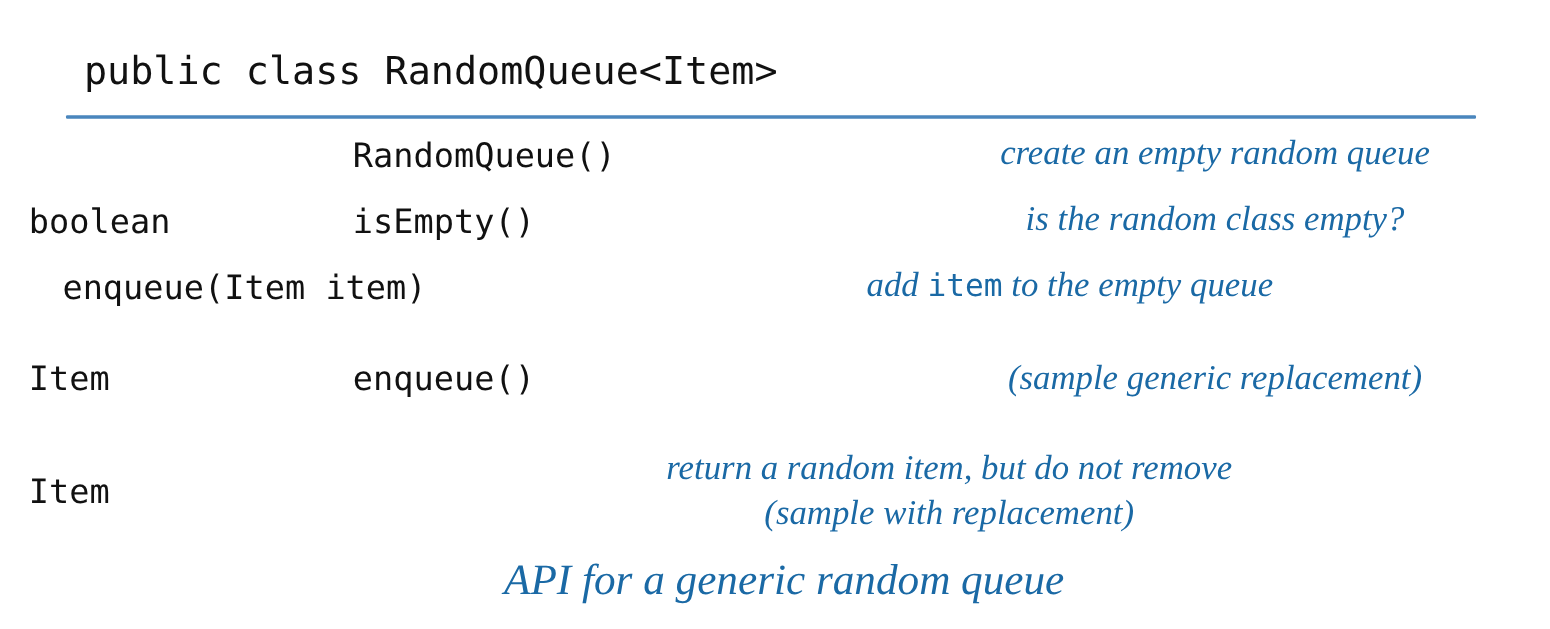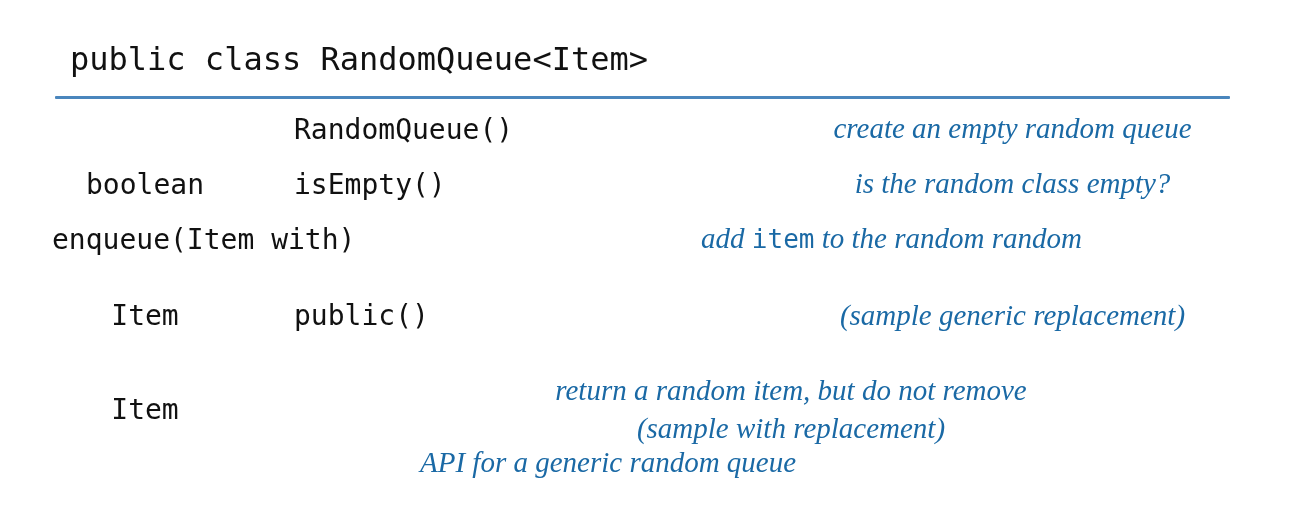--- a/index.html
+++ b/index.html
@@ -45,21 +45,21 @@
     padding-left: 24px;
   }
   .api-row { display: flex; align-items: center; }
   .api-row.h48  { height: 48px; }
   .api-row.h62  { height: 62px; }
   .api-row.h104 { height: 104px; }
   .api-row.h84  { height: 84px; }
   .col-ret {
     width: 242px;
     flex: 0 0 242px;
-    text-align: center;
+    text-align: left;
     font-family: "DejaVu Sans Mono", monospace;
     font-size: 28px;
     color: var(--ink);
     white-space: pre;
   }
   .col-sig {
     flex: 0 0 415px;
     width: 415px;
     margin-left: 28px;
     font-family: "DejaVu Sans Mono", monospace;
@@ -79,24 +79,24 @@
   .inline-code {
     font-family: "DejaVu Sans Mono", monospace;
     font-style: normal;
     font-size: 26px;
     color: var(--blue);
   }
   .desc-line2 { display: block; }
   .caption {
     position: absolute;
     left: 420px;
-    top: 436px;
+    top: 452px;
     font-family: "Liberation Serif", serif;
     font-style: italic;
-    font-size: 29px;
+    font-size: 36px;
     color: var(--blue);
     white-space: pre;
   }
 </style>
 </head>
 <body>
 
 <div class="figure">
 
   <div class="class-decl">public class RandomQueue&lt;Item&gt;</div>
@@ -111,27 +111,27 @@
       <div class="col-desc"><span>create an empty random queue</span><span class="inline-code"></span><span></span><span class="desc-line2"></span></div>
     </div>
 
     <div class="api-row h62">
       <div class="col-ret">boolean</div>
       <div class="col-sig">isEmpty()</div>
       <div class="col-desc"><span>is the random class empty?</span><span class="inline-code"></span><span></span><span class="desc-line2"></span></div>
     </div>
 
     <div class="api-row h48">
-      <div class="col-sig">enqueue(Item with)</div>
-      <div class="col-desc"><span>add </span><span class="inline-code">item</span><span> to the random random</span><span class="desc-line2"></span></div>
+      <div class="col-sig">enqueue(Item item)</div>
+      <div class="col-desc"><span>add </span><span class="inline-code">item</span><span> to the empty queue</span><span class="desc-line2"></span></div>
     </div>
 
     <div class="api-row h104">
       <div class="col-ret">Item</div>
-      <div class="col-sig">public()</div>
+      <div class="col-sig">enqueue()</div>
       <div class="col-desc"><span class="inline-code"></span><span></span><span class="desc-line2">(sample generic replacement)</span></div>
     </div>
 
     <div class="api-row h84">
       <div class="col-ret">Item</div>
       <div class="col-desc"><span>return a random item, but do not remove</span><span class="inline-code"></span><span></span><span class="desc-line2">(sample with replacement)</span></div>
     </div>
 
   </div>
 

